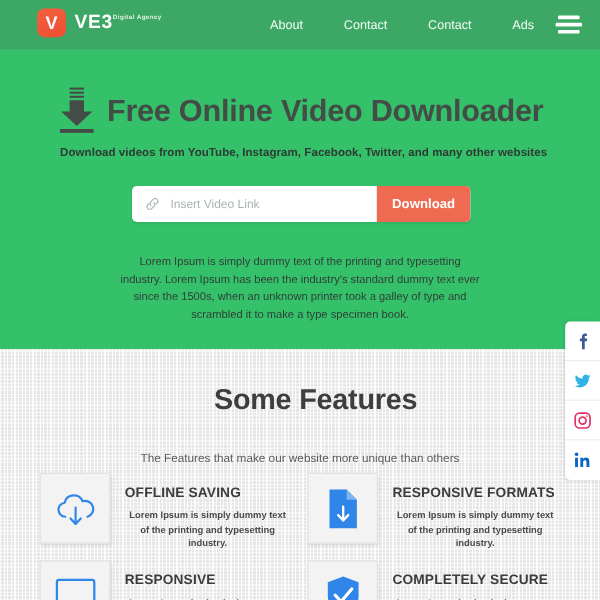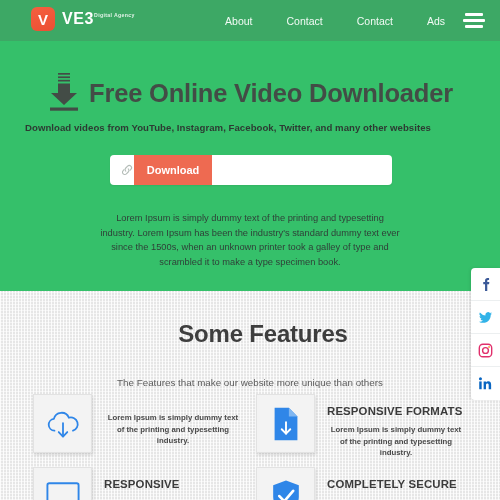--- a/index.html
+++ b/index.html
@@ -64,21 +64,21 @@
   .headline-row {
     position: absolute; left: 0; top: 72px; width: 500px;
     display: flex; align-items: center; justify-content: center; gap: 8px;
   }
   .dl-icon { width: 34px; height: 42px; flex: 0 0 auto; }
   .headline {
     color: #434c46; font-size: 25.5px; font-weight: bold;
     letter-spacing: -0.2px; white-space: nowrap;
   }
   .subline {
-    position: absolute; left: 0; top: 122px; width: 456px; text-align: center;
+    position: absolute; left: 0; top: 122px; width: 456px; text-align: right;
     color: #2d3b33; font-size: 9.6px; font-weight: bold; letter-spacing: 0.05px;
   }
 
   
   .searchbar {
     position: absolute; left: 110px; top: 155px; width: 282px; height: 30px;
     background: #ffffff; border-radius: 4px; display: flex; align-items: center;
     overflow: hidden; box-shadow: 0 1px 2px rgba(0,0,0,.07);
   }
   .link-icon { margin-left: 10px; width: 14px; height: 14px; flex: 0 0 auto; }
@@ -197,20 +197,21 @@
       <div class="headline">Free Online Video Downloader</div>
     </div>
 
     <div class="subline">Download videos from YouTube, Instagram, Facebook, Twitter, and many other websites</div>
 
     <div class="searchbar">
       <svg class="link-icon" viewBox="0 0 16 16">
         <path d="M6.6 9.4a2.6 2.6 0 0 1 0-3.7l2.1-2.1a2.6 2.6 0 1 1 3.7 3.7l-1 1" fill="none" stroke="#b3bcb7" stroke-width="1.25" stroke-linecap="round"></path>
         <path d="M9.4 6.6a2.6 2.6 0 0 1 0 3.7l-2.1 2.1a2.6 2.6 0 1 1-3.7-3.7l1-1" fill="none" stroke="#b3bcb7" stroke-width="1.25" stroke-linecap="round"></path>
       </svg>
+      <input type="text" placeholder="Insert Video Link" style="">
       <button class="dl-btn">Download</button>
     </div>
 
     <div class="hero-para">Lorem Ipsum is simply dummy text of the printing and typesetting industry. Lorem Ipsum has been the industry's standard dummy text ever since the 1500s, when an unknown printer took a galley of type and scrambled it to make a type specimen book.</div>
   </div>
 
   <div class="social-rail">
     <div class="sc">
       <svg width="15" height="15" viewBox="0 0 16 16">
         <path d="M10.3 3.2h1.5V1.1C11.5 1.05 10.9 1 10.2 1 8.6 1 7.5 2 7.5 3.8V5.4H5.6v2.4h1.9V15h2.4V7.8h1.9l.3-2.4h-2.2V4.05c0-.6.2-.85.9-.85z" fill="#3b5998"></path>
@@ -245,20 +246,21 @@
 
     <div class="card c0">
       <div class="icon-box">
         <svg width="38" height="38" viewBox="0 0 40 40">
           <path d="M11 27a6.2 6.2 0 0 1-.6-12.35A8.3 8.3 0 0 1 26.2 13.4 5.6 5.6 0 0 1 30.5 27" fill="none" stroke="#2f86e8" stroke-width="1.9" stroke-linecap="round" stroke-linejoin="round"></path>
           <line x1="20" y1="19" x2="20" y2="33" stroke="#2f86e8" stroke-width="1.9" stroke-linecap="round"></line>
           <polyline points="15.5,28.5 20,33.3 24.5,28.5" fill="none" stroke="#2f86e8" stroke-width="1.9" stroke-linecap="round" stroke-linejoin="round"></polyline>
         </svg>
       </div>
       <div class="card-body">
+        <div class="card-title">OFFLINE SAVING</div>
         <div class="card-desc">Lorem Ipsum is simply dummy text of the printing and typesetting industry.</div>
       </div>
     </div>
 
     <div class="card c1">
       <div class="icon-box">
         <svg width="34" height="38" viewBox="0 0 34 40">
           <path d="M5 3h15l9 9v25H5z" fill="#2f86e8"></path>
           <path d="M20 3l9 9h-9z" fill="#7fb6f1"></path>
           <line x1="17" y1="18" x2="17" y2="30" stroke="#ffffff" stroke-width="2" stroke-linecap="round"></line>

